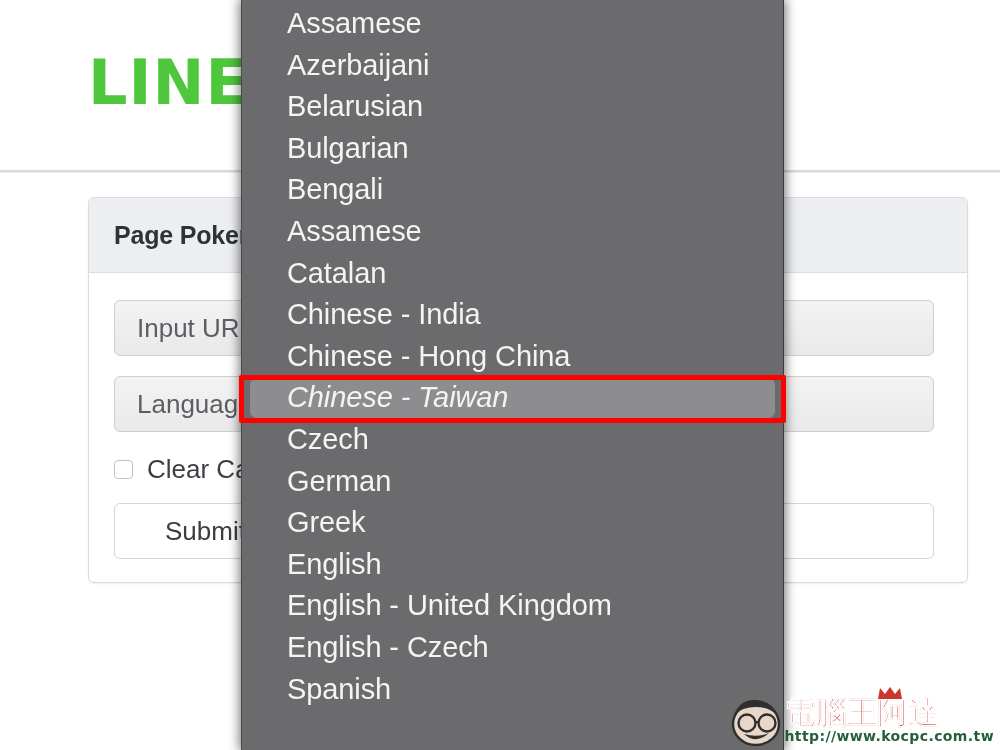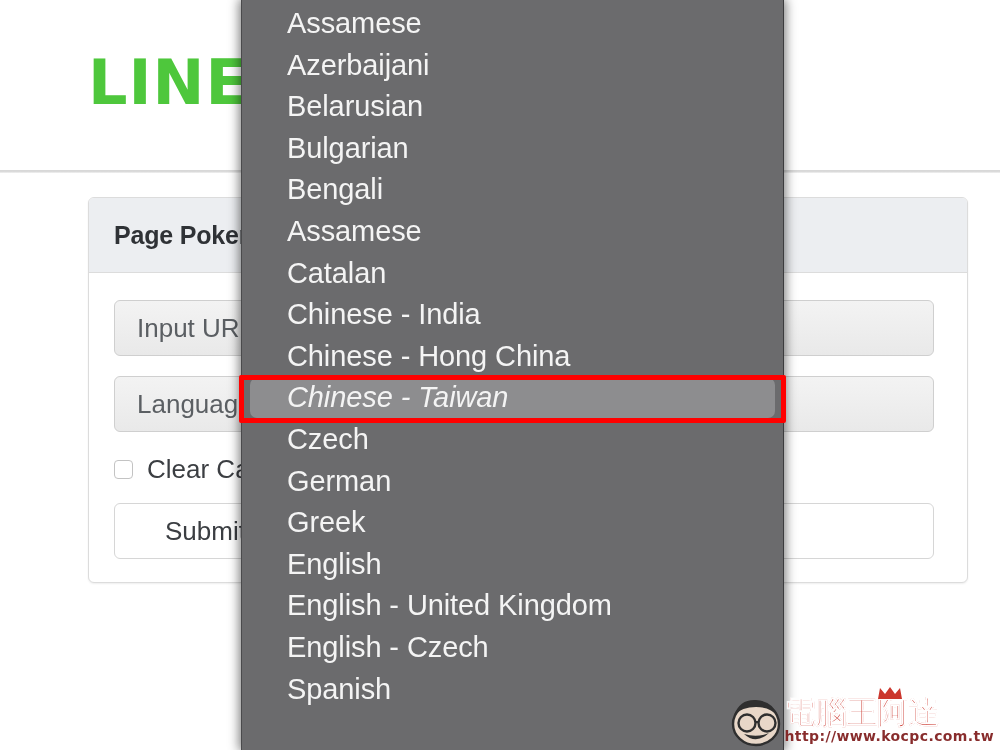--- a/index.html
+++ b/index.html
@@ -261,21 +261,21 @@
     color: #c8281e;
     line-height: 1;
     letter-spacing: 0px;
     font-family: "DejaVu Sans", sans-serif;
     -webkit-text-stroke: 0.6px #ffffff;
   }
 
   .wm-url {
     font-size: 14px;
     font-weight: 700;
-    color: #7f1d1d;
+    color: #14532d;
     line-height: 1.25;
     letter-spacing: 0.4px;
     font-family: "DejaVu Sans", sans-serif;
   }
 
   .wm-crown {
     position: absolute;
     left: 93px;
     top: -11px;
   }

